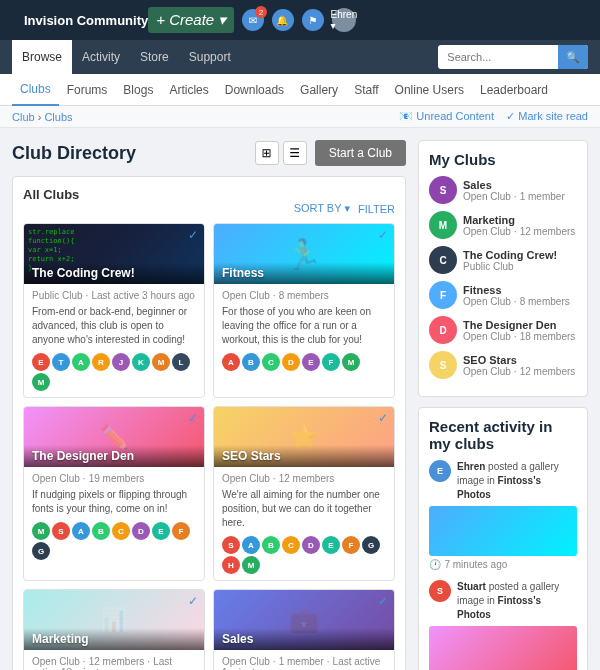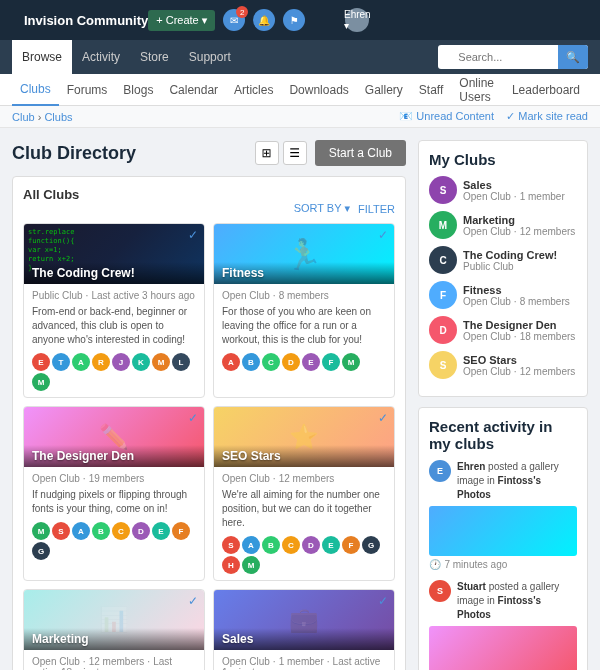--- a/index.html
+++ b/index.html
@@ -2,31 +2,31 @@
 <html><head>
   <meta charset="utf-8">
   <style>
     * { box-sizing: border-box; margin: 0; padding: 0; }
     body { font-family: -apple-system, BlinkMacSystemFont, 'Segoe UI', sans-serif; font-size: 13px; background: #f0f2f5; color: #333; width: 600px; }
 
     
     .top-bar { background: #1a2a3a; display: flex; align-items: center; justify-content: flex-start; padding: 0 24px; height: 40px; }
     .top-bar-logo { color: #fff; font-size: 13px; font-weight: 600; }
     .top-bar-right { display: flex; align-items: center; gap: 8px; }
-    .btn-create { background: #2d6a4f; color: #fff; border: none; padding: 4px 8px; border-radius: 3px; font-size: 11px; cursor: pointer; }
+    .btn-create { background: #2d6a4f; color: #fff; border: none; padding: 4px 8px; border-radius: 3px; font-size: 15px; cursor: pointer; font-style: italic; }
     .icon-circle { width: 22px; height: 22px; border-radius: 50%; background: #4a90d9; display: flex; align-items: center; justify-content: center; color: #fff; font-size: 10px; position: relative; }
     .badge { position: absolute; top: -3px; right: -3px; background: #e74c3c; color: #fff; border-radius: 50%; width: 12px; height: 12px; font-size: 8px; display: flex; align-items: center; justify-content: center; }
-    .avatar-sm { width: 24px; height: 24px; border-radius: 50%; background: #7b8fa1; display: flex; align-items: center; justify-content: center; color: #fff; font-size: 10px; margin-left: 32px; }
+    .avatar-sm { width: 24px; height: 24px; border-radius: 50%; background: #7b8fa1; display: flex; align-items: center; justify-content: center; color: #fff; font-size: 10px; }
 
     
     .nav-bar { background: #2c3e50; display: flex; align-items: center; gap: 0; padding: 0 12px; height: 34px; }
     .nav-item { color: #ccc; font-size: 12px; padding: 0 10px; height: 34px; display: flex; align-items: center; cursor: pointer; }
     .nav-item.active { background: #fff; color: #333; }
     .search-box { margin-left: auto; display: flex; align-items: center; background: #fff; border-radius: 3px; overflow: hidden; height: 24px; }
-    .search-box input { border: none; outline: none; font-size: 11px; padding: 0 20px; width: 120px; }
+    .search-box input { border: none; outline: none; font-size: 11px; padding: 0 9px; width: 120px; }
     .search-btn { background: #4a90d9; border: none; padding: 0 8px; height: 24px; color: #fff; cursor: pointer; font-size: 11px; }
 
     
     .sub-nav { background: #fff; border-bottom: 1px solid #ddd; display: flex; align-items: center; padding: 0 12px; height: 32px; gap: 0; }
     .sub-nav-item { color: #555; font-size: 12px; padding: 0 8px; height: 32px; display: flex; align-items: center; cursor: pointer; }
     .sub-nav-item.active { color: #4a90d9; border-bottom: 2px solid #4a90d9; }
 
     
     .breadcrumb-bar { background: #f8f9fa; border-bottom: 1px solid #e5e5e5; display: flex; align-items: center; justify-content: space-between; padding: 4px 12px; font-size: 11px; color: #666; }
     .breadcrumb a { color: #4a90d9; text-decoration: none; }
@@ -129,21 +129,20 @@
   <div class="search-box">
     <input type="text" placeholder="Search..." style="">
     <button class="search-btn">🔍</button>
   </div>
 </div>
 
 <div class="sub-nav">
   <div class="sub-nav-item active">Clubs</div>
   <div class="sub-nav-item">Forums</div>
   <div class="sub-nav-item">Blogs</div>
-  <div class="sub-nav-item">Calendar</div>
   <div class="sub-nav-item">Articles</div>
   <div class="sub-nav-item">Downloads</div>
   <div class="sub-nav-item">Gallery</div>
   <div class="sub-nav-item">Staff</div>
   <div class="sub-nav-item">Online Users</div>
   <div class="sub-nav-item">Leaderboard</div>
 </div>
 
 <div class="breadcrumb-bar">
   <div class="breadcrumb">

